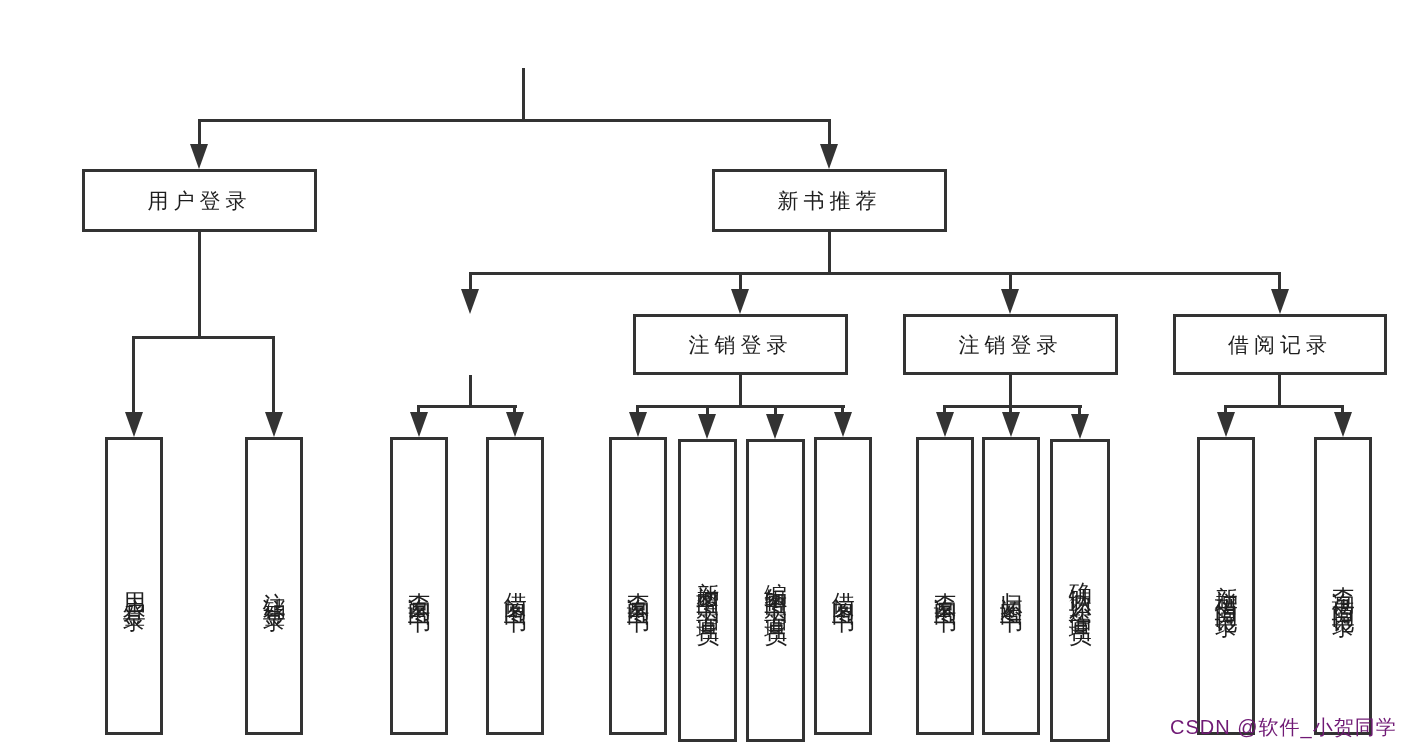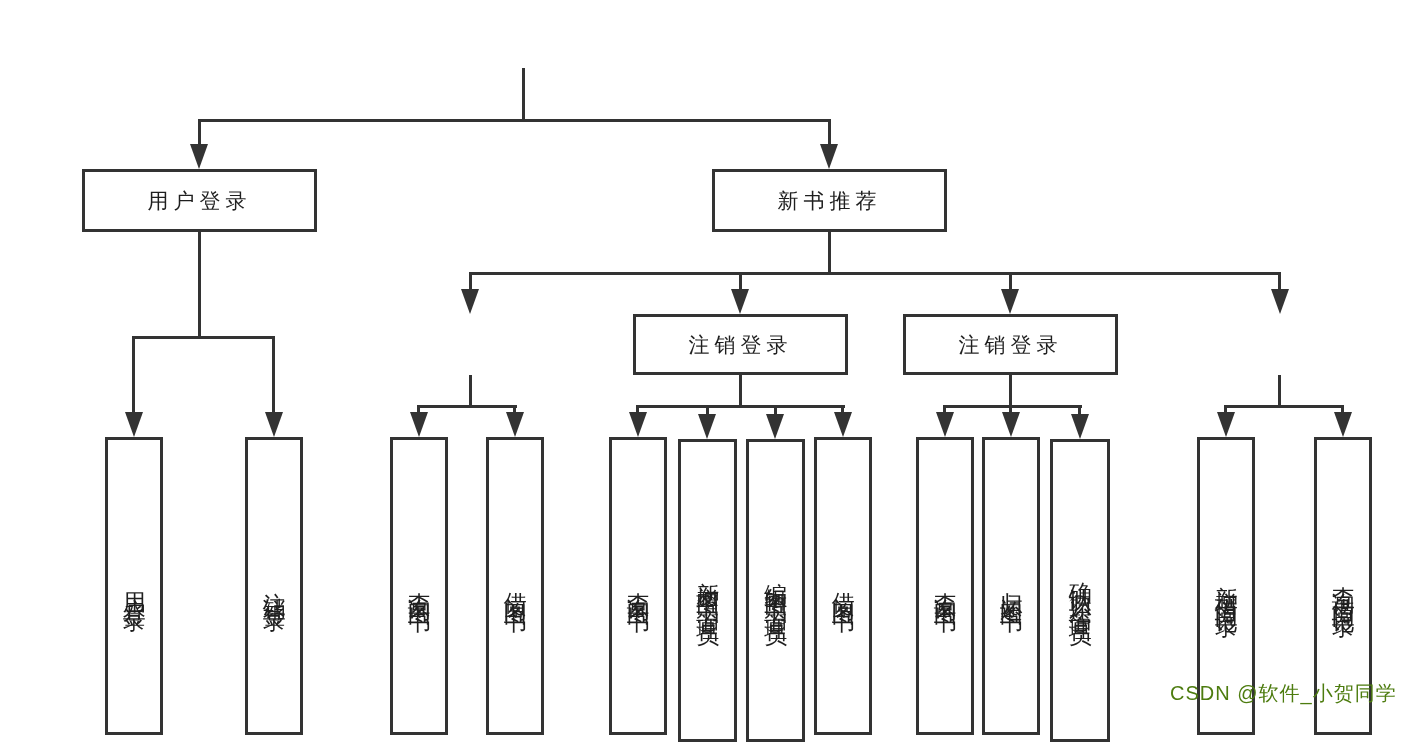--- a/index.html
+++ b/index.html
@@ -36,24 +36,24 @@
   .hline{height:3px;}
   .arrow{
     position:absolute;
     width:0;height:0;
     border-left:9px solid transparent;
     border-right:9px solid transparent;
     border-top:25px solid #333333;
   }
   .watermark{
     position:absolute;
-    left:1170px;top:680px;
+    left:1170px;top:714px;
     font-size:20px;
     letter-spacing:1px;
-    color:#4d7c0f;
+    color:#701a75;
     white-space:nowrap;
   }
 </style>
 </head>
 <body>
 
 <div id="canvas">
 
 
   <div class="vline" style="left:522px;top:68px;height:51px;"></div>
@@ -82,20 +82,21 @@
   <div class="vline" style="left:739px;top:272px;height:24px;"></div>
   <div class="vline" style="left:1009px;top:272px;height:24px;"></div>
   <div class="vline" style="left:1278px;top:272px;height:24px;"></div>
   <div class="arrow" style="left:461px;top:289px;"></div>
   <div class="arrow" style="left:731px;top:289px;"></div>
   <div class="arrow" style="left:1001px;top:289px;"></div>
   <div class="arrow" style="left:1271px;top:289px;"></div>
 
   <div class="box" style="left:633px;top:314px;width:215px;height:61px;">注销登录</div>
   <div class="box" style="left:903px;top:314px;width:215px;height:61px;">注销登录</div>
+  <div class="box" style="left:1173px;top:314px;width:214px;height:61px;">借阅记录</div>
 
   <div class="vline" style="left:469px;top:375px;height:30px;"></div>
   <div class="hline" style="left:417px;top:405px;width:100px;"></div>
   <div class="vline" style="left:417px;top:405px;height:16px;"></div>
   <div class="vline" style="left:513px;top:405px;height:16px;"></div>
   <div class="arrow" style="left:410px;top:412px;"></div>
   <div class="arrow" style="left:506px;top:412px;"></div>
 
   <div class="box leaf" style="left:390px;top:437px;width:58px;height:298px;">查询图书</div>
   <div class="box leaf" style="left:486px;top:437px;width:58px;height:298px;">借阅图书</div>

